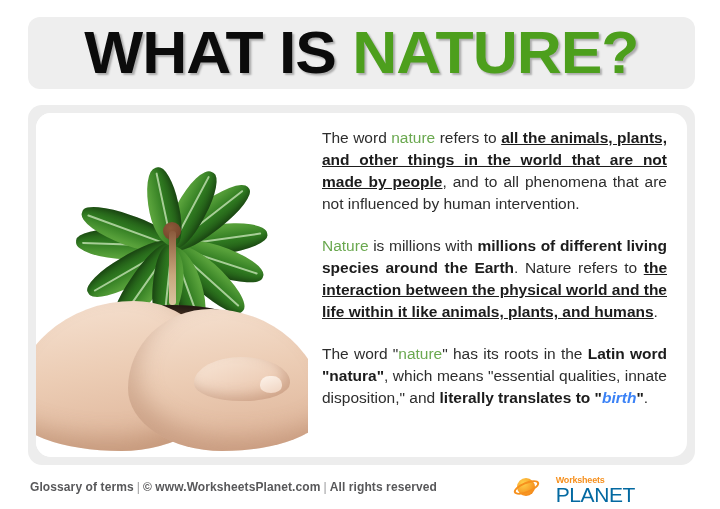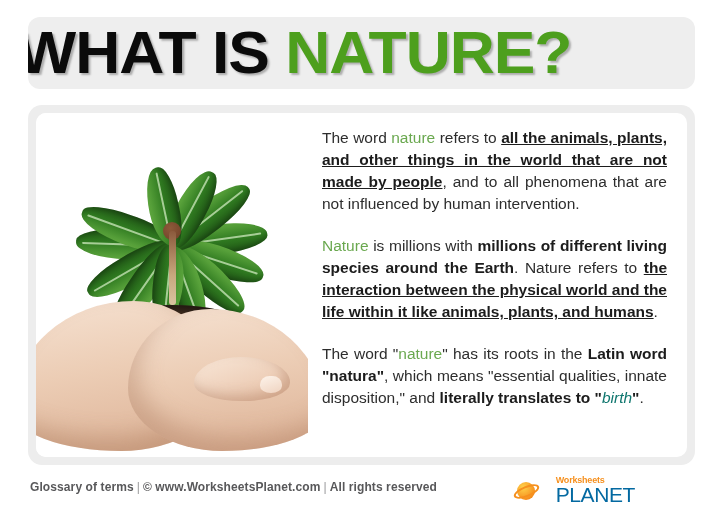--- a/index.html
+++ b/index.html
@@ -8,41 +8,41 @@
     background:#ffffff;
     font-family:"Liberation Sans", sans-serif;
     overflow:hidden;
   }
   .page{ position:relative; width:720px; height:509px; background:#fff; }
 
   
   .header-card{
     position:absolute; left:28px; top:17px; width:667px; height:72px;
     background:#eeeeee; border-radius:12px;
-    display:flex; align-items:center; justify-content:flex-start;
+    display:flex; align-items:center; justify-content:center;
     overflow:hidden;
   }
   .title{
     font-family:"Liberation Sans Narrow","Liberation Sans",sans-serif;
     font-weight:bold; font-size:60px; line-height:60px;
     letter-spacing:-1px; white-space:nowrap;
     transform:scaleX(1.04); transform-origin:center;
     text-shadow:2px 2px 2px rgba(0,0,0,.28);
   }
   .title .t-black{ color:#0b0b0b; }
   .title .t-green{ color:#4d9f1d; }
 
   
   .main-card{
     position:absolute; left:28px; top:105px; width:667px; height:360px;
     background:#ededed; border-radius:14px; padding:8px;
   }
   .main-inner{
     width:100%; height:100%;
-    background:#ffffff; border-radius:10px;
+    background:#ffffff; border-radius:15px;
     position:relative; overflow:hidden;
     display:flex;
   }
 
   
   .photo{
     position:relative; width:272px; flex:0 0 272px; height:100%;
     background:#ffffff; overflow:hidden;
   }
   .plant{
@@ -122,36 +122,36 @@
   }
   .para{
     font-size:15.5px; line-height:22px; color:#2d2d2d;
     text-align:justify; text-justify:inter-word;
     margin-bottom:20px;
   }
   .para:last-child{ margin-bottom:0; }
   .g{ color:#6aa84f; }
   .b{ font-weight:bold; color:#1c1c1c; }
   .bu{ font-weight:bold; color:#1c1c1c; text-decoration:underline; }
-  .i{ font-style:italic; font-weight:normal; color:#0f766e; }
+  .i{ font-style:italic; font-weight:bold; color:#3b82f6; }
 
   
   .footer{
     position:absolute; left:0; top:470px; width:657px; height:39px;
     background:#ffffff;
   }
   .footer-text{
     position:absolute; left:30px; top:10px;
     font-size:12px; font-weight:bold; color:#58585a;
     letter-spacing:.1px; white-space:nowrap;
   }
   .footer-text .sep{ color:#9a9a9c; font-weight:normal; padding:0 3px; }
   .logo{
     position:absolute; right:22px; top:6px;
-    display:flex; align-items:center; gap:16px;
+    display:flex; align-items:flex-start; gap:16px;
   }
   .logo-mark{
     width:26px; height:22px; position:relative;
   }
   .logo-mark .ball{
     position:absolute; left:3px; top:2px; width:18px; height:18px;
     border-radius:50%;
     background:radial-gradient(circle at 35% 30%,#ffd24a,#f6901e 70%,#e4720d);
   }
   .logo-mark .ring{

